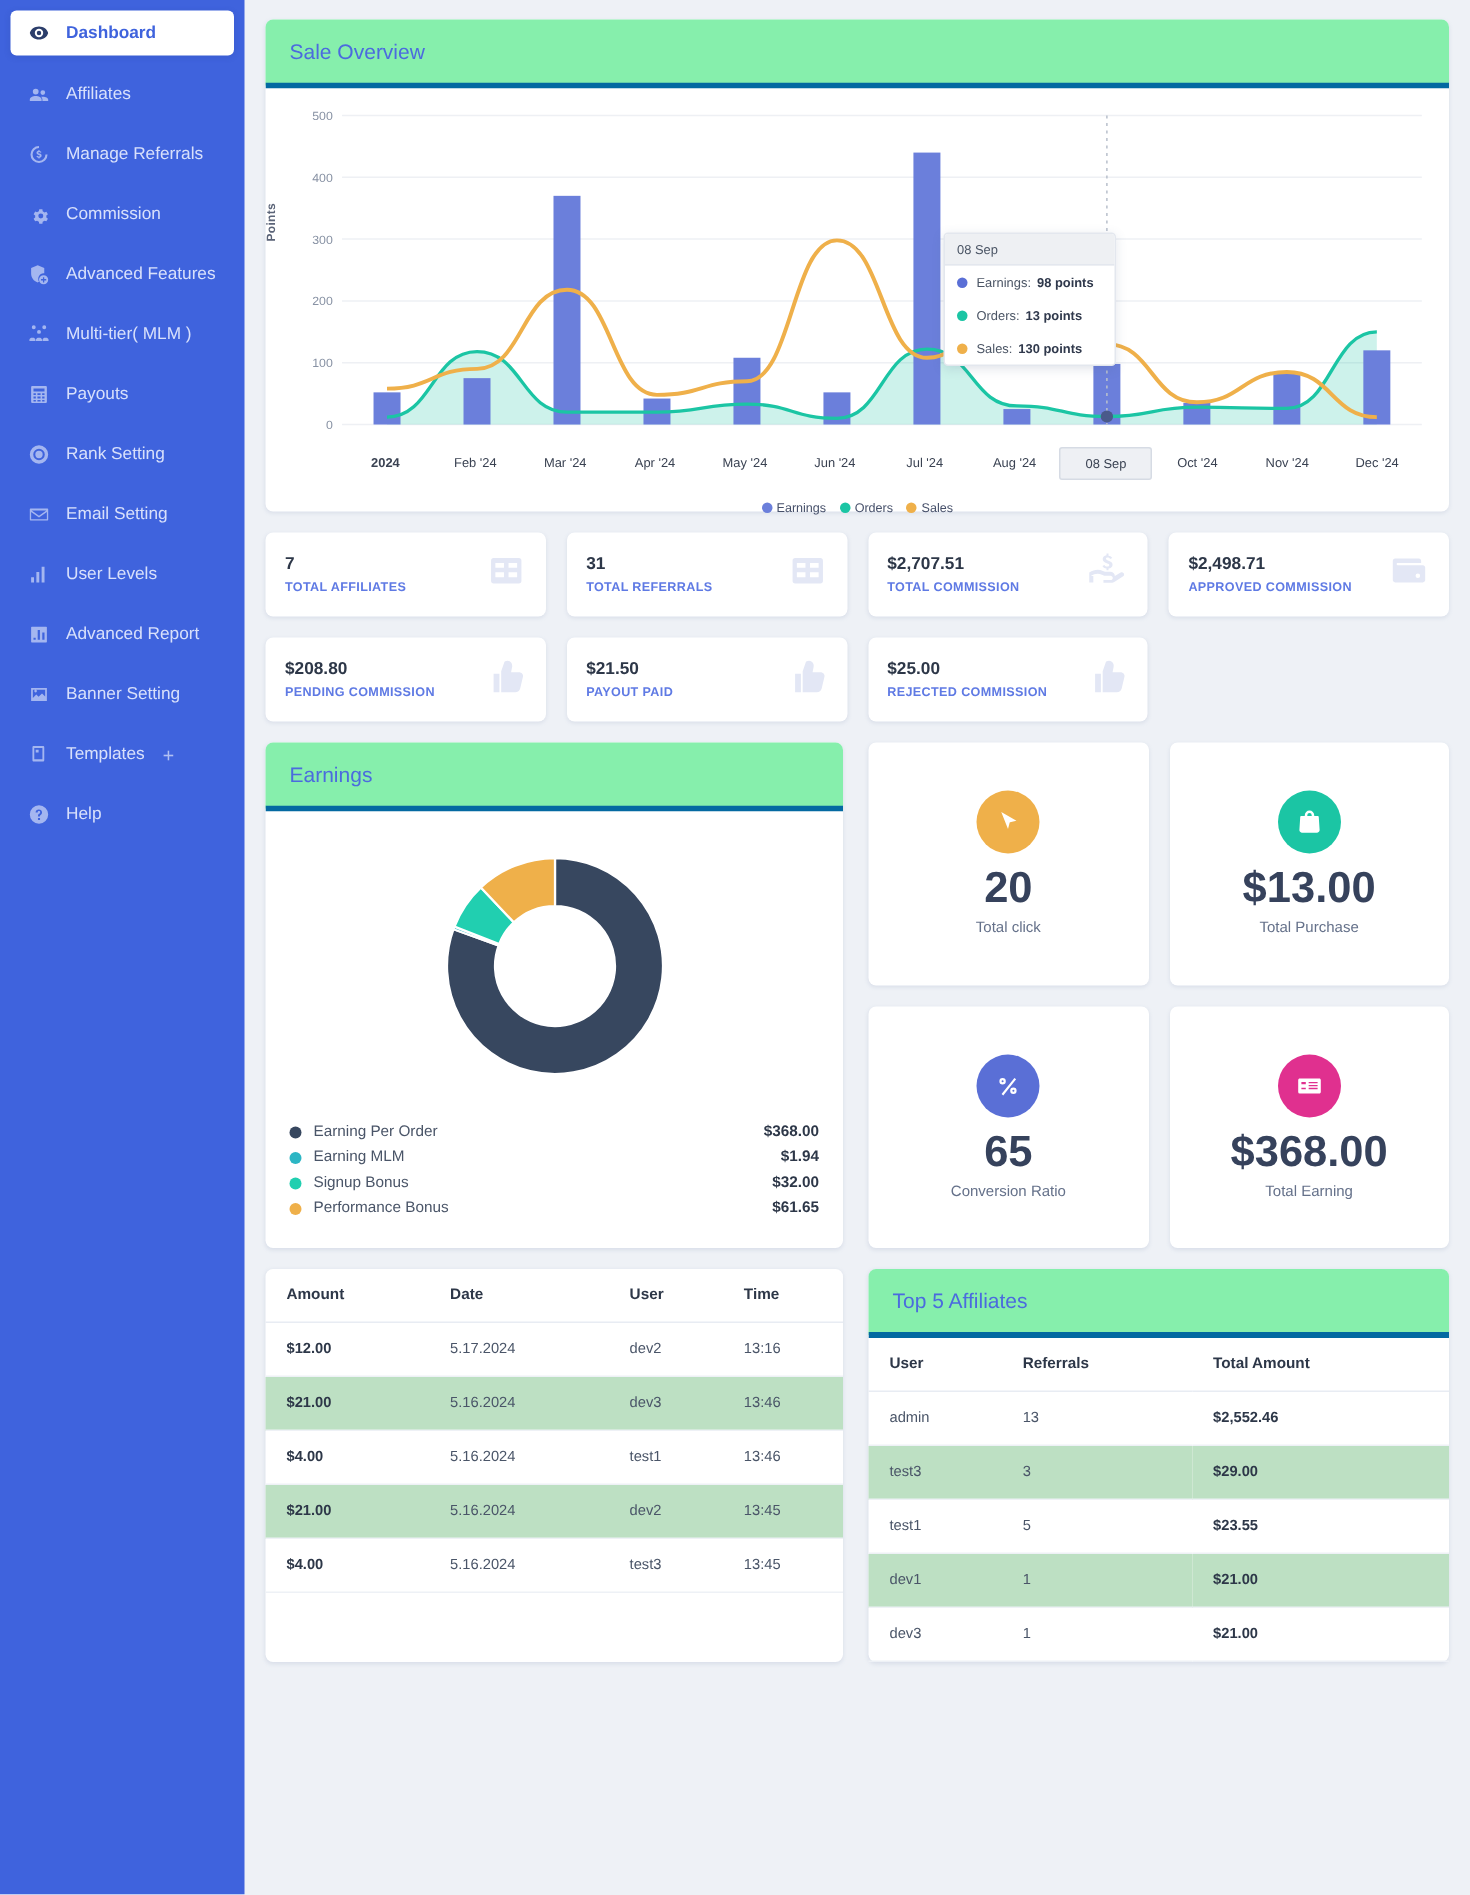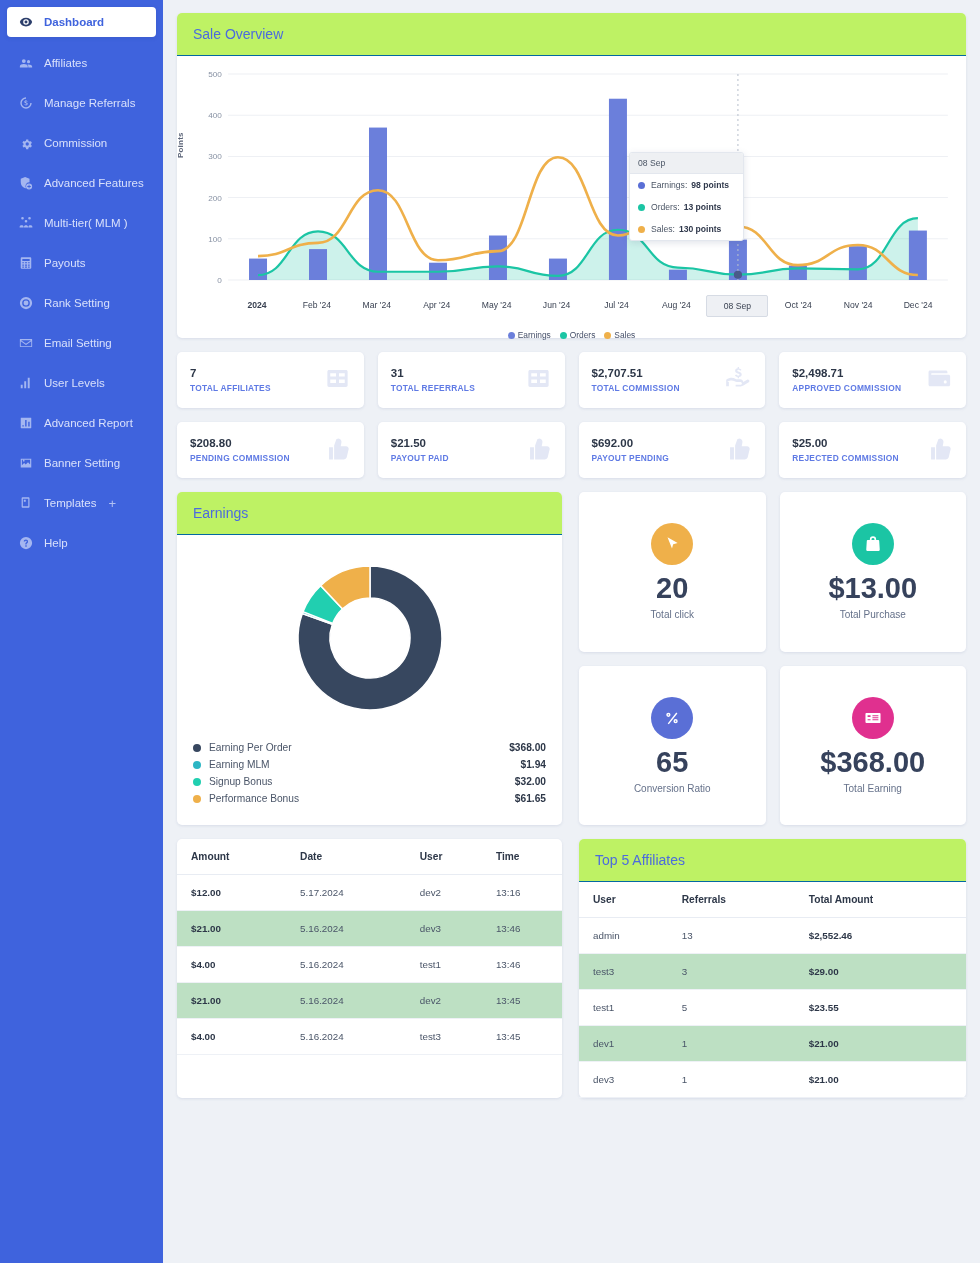--- a/index.html
+++ b/index.html
@@ -53,21 +53,21 @@
   .burger span { display: block; height: 2.2px; background: #5c7ce6; margin: 3.4px 0; border-radius: 1px; }
   .topbar-title { font-size: 13.5px; color: #46536b; }
 
   .content { padding: 13px 14px 0 14px; overflow: hidden; }
 
   .card {
     background: #fff; border-radius: 5px;
     box-shadow: 0 1px 3px rgba(130,145,180,.20);
   }
   .card-head {
-    background: #bef264; border-bottom: 1px solid #0369a1;
+    background: #86efac; border-bottom: 4px solid #0369a1;
     padding: 13px 16px; border-radius: 5px 5px 0 0;
   }
   .card-head h3 { font-size: 14px; color: #4b6bde; font-weight: normal; }
 
   
   .chart-card { margin-bottom: 14px; }
   .chart-body { position: relative; height: 282px; padding: 10px 14px 0 14px; }
   .chart-svg-wrap { position: relative; width: 100%; height: 232px; }
   .y-title {
     position: absolute; left: -1px; top: 102px;
@@ -414,29 +414,20 @@
             <div>
               <div class="stat-val">$21.50</div>
               <div class="stat-lbl">PAYOUT PAID</div>
             </div>
             <div class="stat-ico"><svg viewBox="0 0 16 16" xmlns="http://www.w3.org/2000/svg">
                 <path d="M5.3 14.5H3V7.2h2.3v7.3zM14.6 8.4c.1-.4 0-.9-.3-1.2-.3-.4-.8-.6-1.3-.6H9.9l.4-2c.2-.8-.1-1.6-.7-2.1a1.9 1.9 0 0 0-2-.2l-.3.2L6 6.2v8.3h5.6c.9 0 1.7-.6 1.9-1.5l1.1-4.6z"></path>
               </svg></div>
           </div>
           <div class="stat-card">
             <div>
-              <div class="stat-val">$692.00</div>
-              <div class="stat-lbl">PAYOUT PENDING</div>
-            </div>
-            <div class="stat-ico"><svg viewBox="0 0 16 16" xmlns="http://www.w3.org/2000/svg">
-                <path d="M5.3 14.5H3V7.2h2.3v7.3zM14.6 8.4c.1-.4 0-.9-.3-1.2-.3-.4-.8-.6-1.3-.6H9.9l.4-2c.2-.8-.1-1.6-.7-2.1a1.9 1.9 0 0 0-2-.2l-.3.2L6 6.2v8.3h5.6c.9 0 1.7-.6 1.9-1.5l1.1-4.6z"></path>
-              </svg></div>
-          </div>
-          <div class="stat-card">
-            <div>
               <div class="stat-val">$25.00</div>
               <div class="stat-lbl">REJECTED COMMISSION</div>
             </div>
             <div class="stat-ico"><svg viewBox="0 0 16 16" xmlns="http://www.w3.org/2000/svg">
                 <path d="M5.3 14.5H3V7.2h2.3v7.3zM14.6 8.4c.1-.4 0-.9-.3-1.2-.3-.4-.8-.6-1.3-.6H9.9l.4-2c.2-.8-.1-1.6-.7-2.1a1.9 1.9 0 0 0-2-.2l-.3.2L6 6.2v8.3h5.6c.9 0 1.7-.6 1.9-1.5l1.1-4.6z"></path>
               </svg></div>
           </div>
         </div>
 
       <div class="mid-row">

